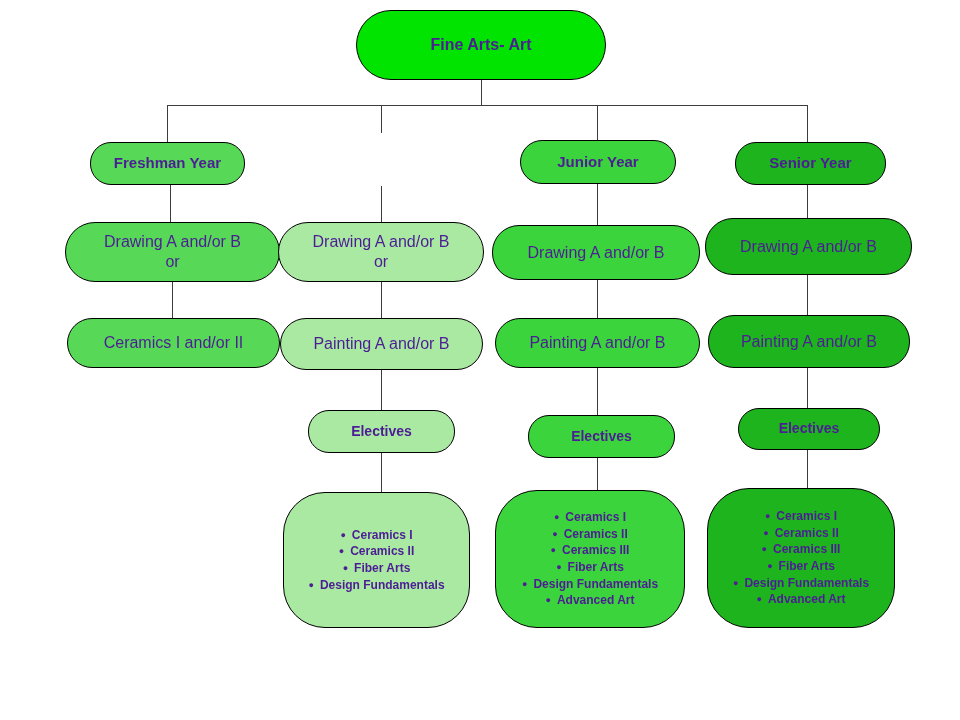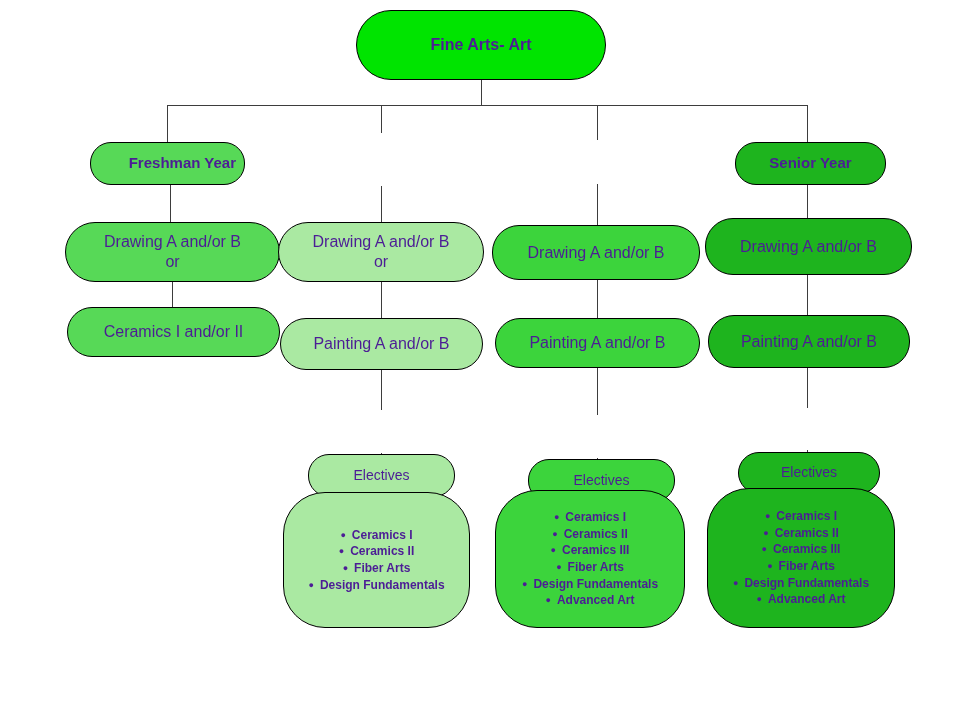--- a/index.html
+++ b/index.html
@@ -20,21 +20,21 @@
     display: flex;
     flex-direction: column;
     align-items: center;
     justify-content: center;
     text-align: center;
     line-height: 1.22;
   }
   .node-title   { font-weight: bold; font-size: 16px; }
   .node-header  { font-weight: bold; font-size: 15px; }
   .node-course  { font-size: 16px; }
-  .node-elect   { font-weight: normal; font-size: 14px; margin-top: 44px; }
+  .node-elect   { font-weight: bold; font-size: 14px; }
   .node-listbox { font-size: 12px; }
   .node-listbox ul { list-style: none; margin: 0; padding: 0; }
   .node-listbox li { margin: 2px 0; white-space: nowrap; font-weight: bold; }
   .node-listbox li::before {
     content: "\25CF";
     font-size: 9px;
     display: inline-block;
     margin-right: 6px;
     transform: translateY(-1px);
   }
@@ -69,28 +69,28 @@
 
   <div class="vline" style="left:807px; top:185px; height:33px;"></div>
   <div class="vline" style="left:807px; top:275px; height:40px;"></div>
   <div class="vline" style="left:807px; top:368px; height:40px;"></div>
   <div class="vline" style="left:807px; top:450px; height:38px;"></div>
 
   <div class="node node-title" style="left: 356px; top: 10px; width: 250px; height: 70px; border-radius: 35px; background-color: rgb(0, 228, 0);">
     <span class="tline">Fine Arts- Art</span>
   </div>
 
-  <div class="node node-header" style="left: 90px; top: 142px; width: 155px; height: 43px; border-radius: 21px; padding: 0px 8px; background-color: rgb(87, 217, 87); align-items: flex-end;">
+  <div class="node node-header" style="left: 90px; top: 142px; width: 155px; height: 43px; border-radius: 21px; padding: 0px 8px; background-color: rgb(87, 217, 87);">
     <span class="tline">Freshman Year</span>
   </div>
   <div class="node node-course" style="left: 65px; top: 222px; width: 215px; height: 60px; border-radius: 30px; background-color: rgb(87, 217, 87);">
     <span class="tline">Drawing A and/or B</span>
     <span class="tline">or</span>
   </div>
-  <div class="node node-course" style="left: 67px; top: 307px; width: 213px; height: 50px; border-radius: 25px; background-color: rgb(87, 217, 87);">
+  <div class="node node-course" style="left: 67px; top: 318px; width: 213px; height: 50px; border-radius: 25px; background-color: rgb(87, 217, 87);">
     <span class="tline">Ceramics I and/or II</span>
   </div>
 
   <div class="node node-course" style="left: 278px; top: 222px; width: 206px; height: 60px; border-radius: 30px; background-color: rgb(170, 233, 162);">
     <span class="tline">Drawing A and/or B</span>
     <span class="tline">or</span>
   </div>
   <div class="node node-course" style="left: 280px; top: 318px; width: 203px; height: 52px; border-radius: 26px; background-color: rgb(170, 233, 162);">
     <span class="tline">Painting A and/or B</span>
   </div>
@@ -99,20 +99,23 @@
   </div>
   <div class="node node-listbox" style="left: 283px; top: 492px; width: 187px; height: 136px; border-radius: 42px; background-color: rgb(170, 233, 162);">
     <ul>
       <li>Ceramics I</li>
       <li>Ceramics II</li>
       <li>Fiber Arts</li>
       <li>Design Fundamentals</li>
     </ul>
   </div>
 
+  <div class="node node-header" style="left: 520px; top: 140px; width: 156px; height: 44px; border-radius: 22px; background-color: rgb(60, 212, 60);">
+    <span class="tline">Junior Year</span>
+  </div>
   <div class="node node-course" style="left: 492px; top: 225px; width: 208px; height: 55px; border-radius: 27px; background-color: rgb(60, 212, 60);">
     <span class="tline">Drawing A and/or B</span>
   </div>
   <div class="node node-course" style="left: 495px; top: 318px; width: 205px; height: 50px; border-radius: 25px; background-color: rgb(60, 212, 60);">
     <span class="tline">Painting A and/or B</span>
   </div>
   <div class="node node-elect" style="left: 528px; top: 415px; width: 147px; height: 43px; border-radius: 21px; background-color: rgb(60, 212, 60);">
     <span class="tline">Electives</span>
   </div>
   <div class="node node-listbox" style="left: 495px; top: 490px; width: 190px; height: 138px; border-radius: 42px; background-color: rgb(60, 212, 60);">

